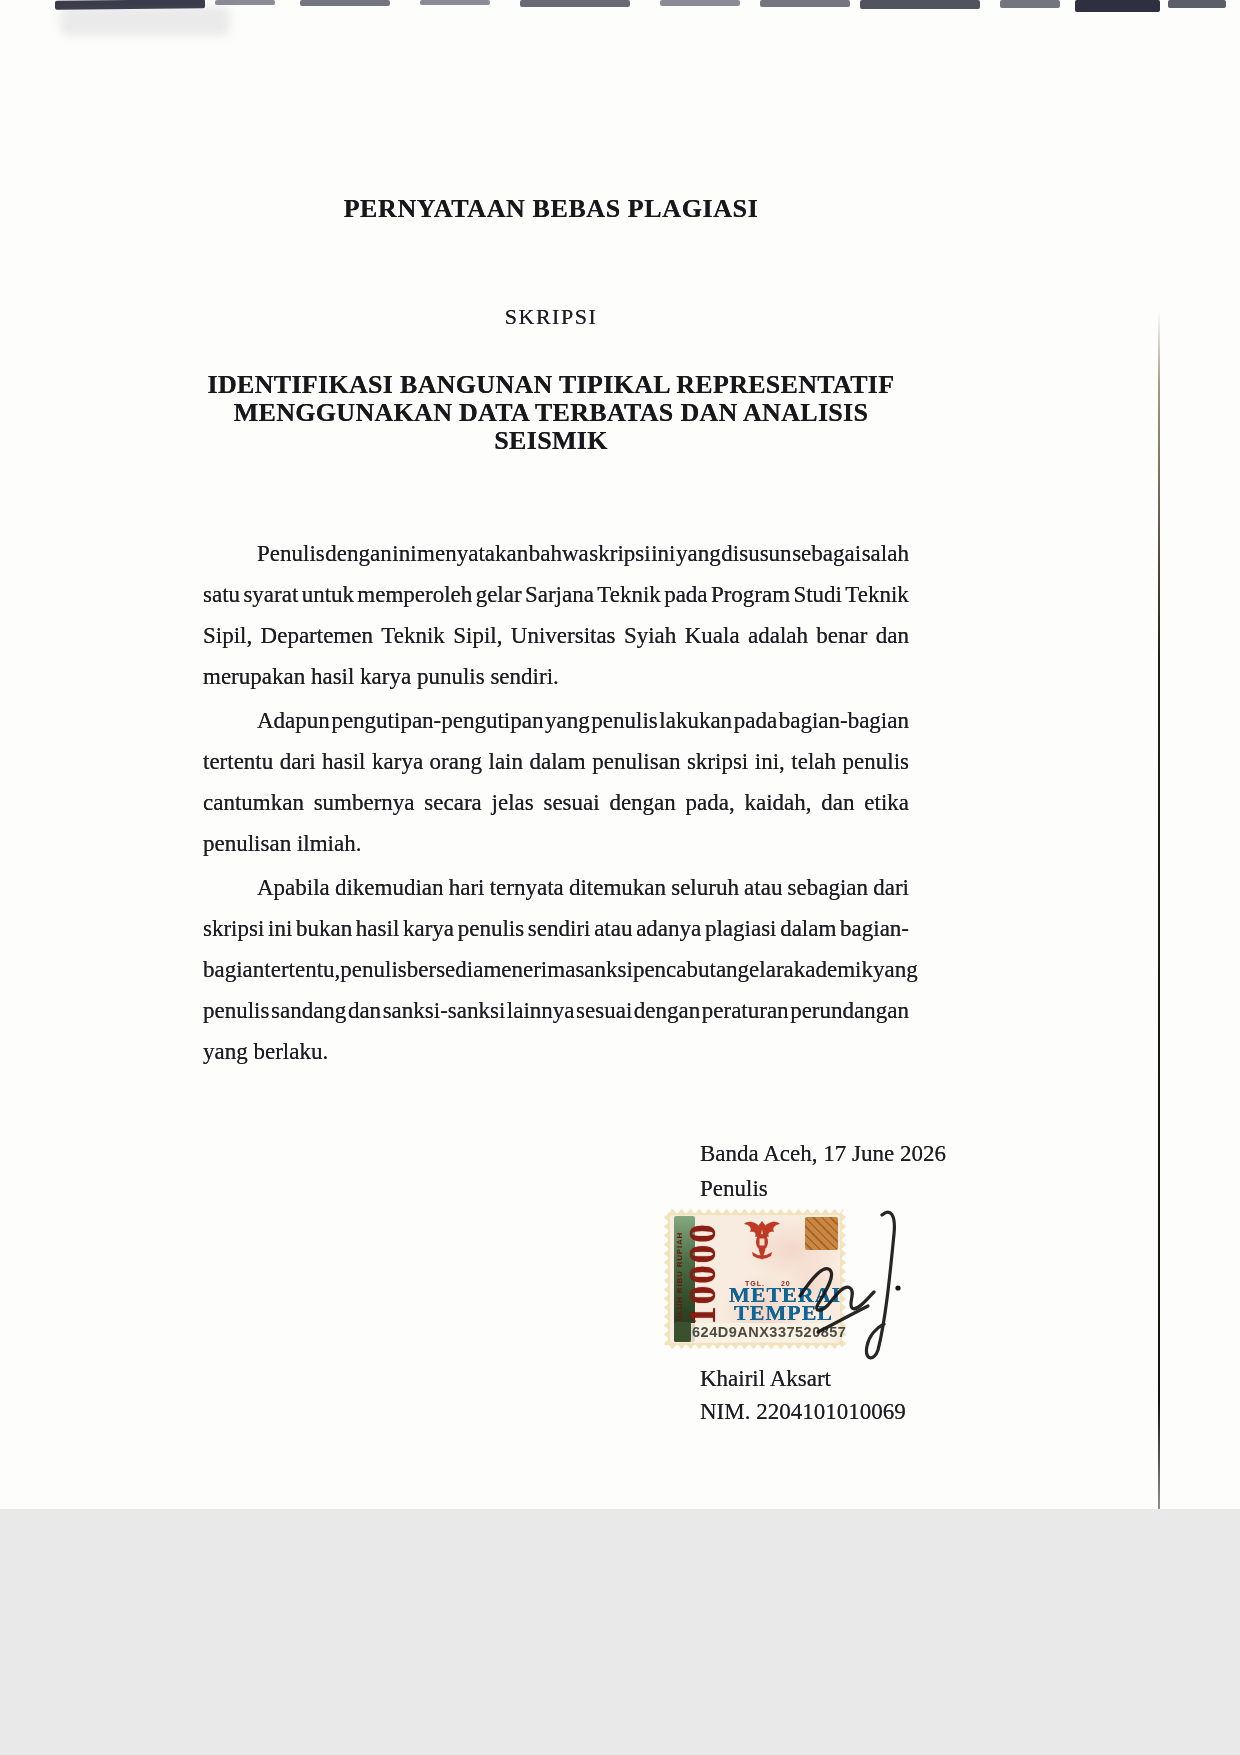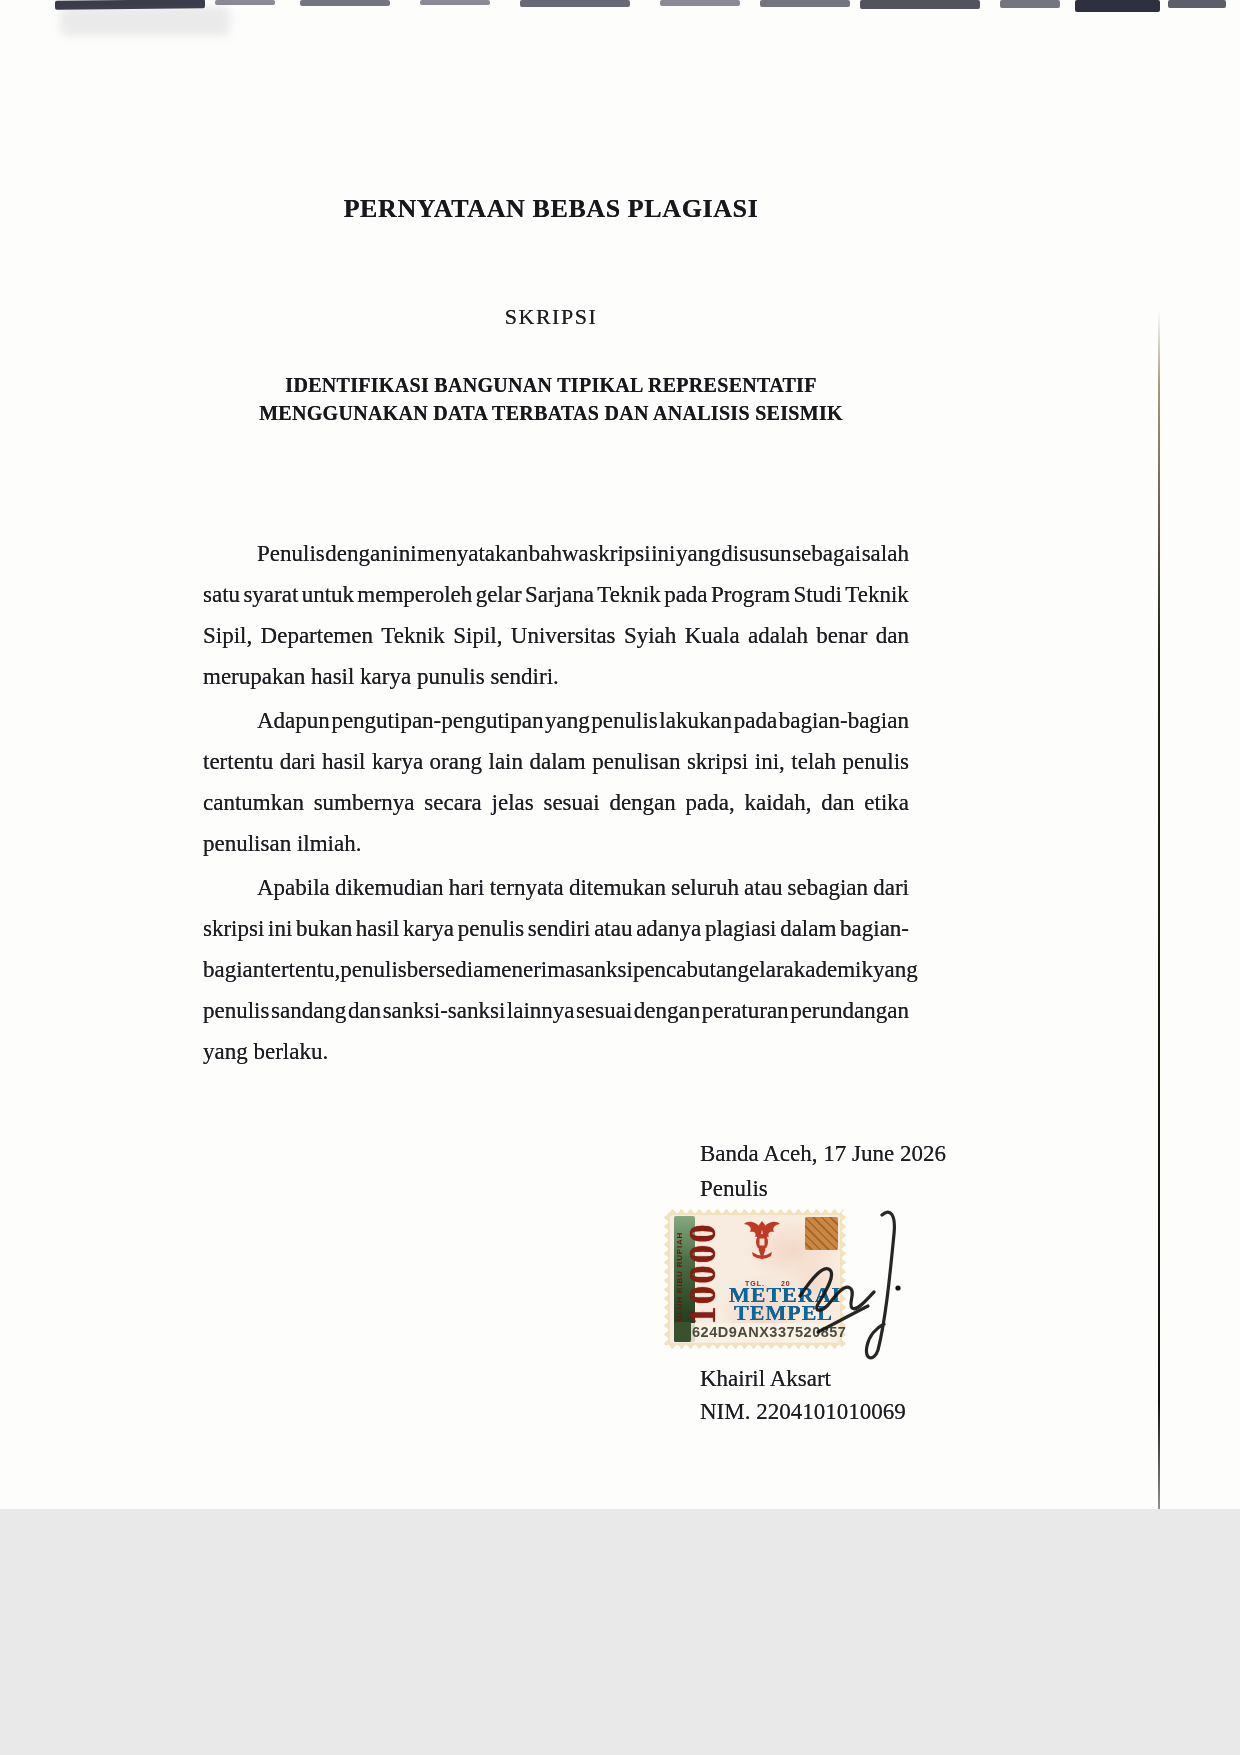--- a/index.html
+++ b/index.html
@@ -15,21 +15,21 @@
     position:absolute;left:1158px;top:310px;width:2px;height:1243px;
     background:linear-gradient(180deg,rgba(150,110,30,0) 0%,rgba(95,75,25,.55) 6%,#232114 28%,#17160e 88%,rgba(23,22,14,.25) 100%);
   }
   
   .h-main{position:absolute;left:200px;width:702px;top:194px;text-align:center;
     font-size:26px;font-weight:bold;letter-spacing:.6px;color:#17171c;
     text-shadow:0 0 .5px rgba(23,23,28,.85);}
   .h-doctype{position:absolute;left:200px;width:702px;top:304px;text-align:center;
     font-size:22px;letter-spacing:1.5px;color:#1c1c22;text-shadow:0 0 .4px rgba(28,28,34,.8);}
   .h-thesis{position:absolute;left:200px;width:702px;top:371px;text-align:center;
-    font-size:20px;font-weight:bold;line-height:28px;letter-spacing:.3px;color:#17171c;
+    font-size:26px;font-weight:bold;line-height:28px;letter-spacing:.3px;color:#17171c;
     text-shadow:0 0 .5px rgba(23,23,28,.85);}
   
   .body-block{position:absolute;left:203px;top:533px;width:706px;
     font-size:23px;color:#1c1c22;text-shadow:0 0 .55px rgba(28,28,34,.85);}
   .para{margin:0;}
   .para + .para{margin-top:3px;}
   .line{height:41px;line-height:41px;white-space:nowrap;}
   .line.j{display:flex;justify-content:space-between;}
   .line.ind{padding-left:54px;}
   

